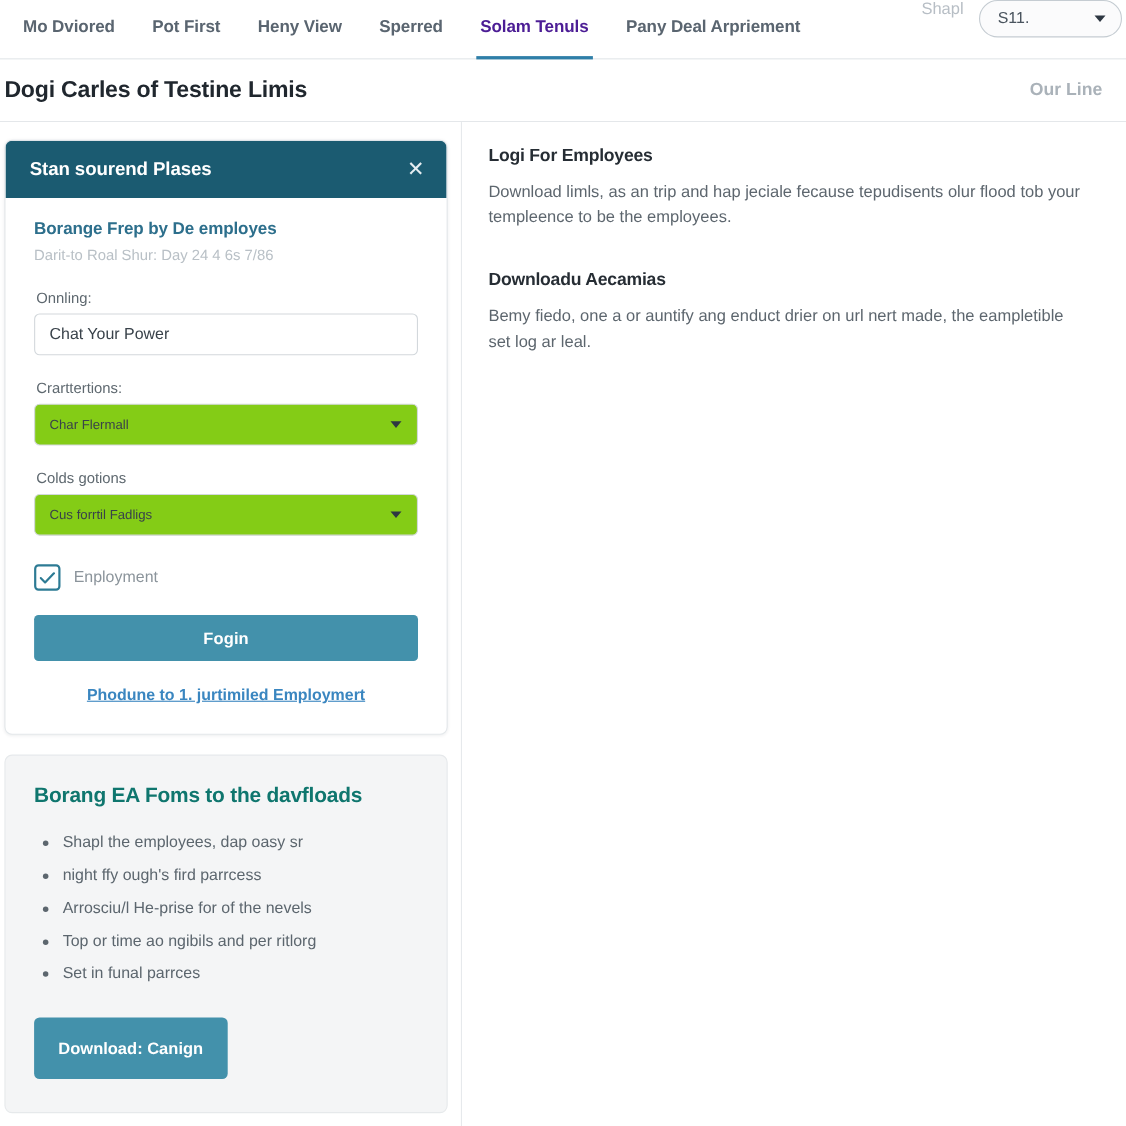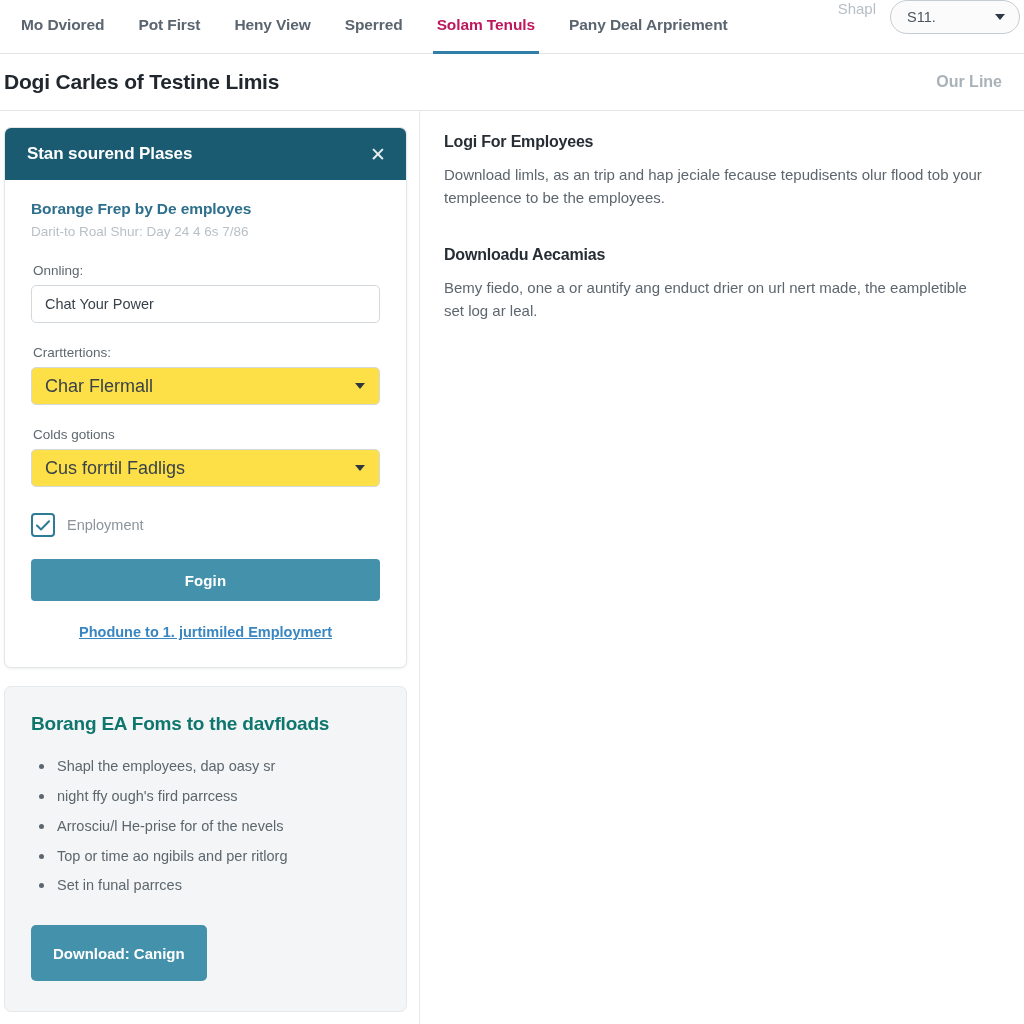--- a/index.html
+++ b/index.html
@@ -32,21 +32,21 @@
     position: relative;
     font-size: 15.5px;
     font-weight: 600;
     color: #5a6570;
     padding: 16px 17px 0 17px;
     height: 54px;
     white-space: nowrap;
     cursor: pointer;
     letter-spacing: -0.1px;
   }
-  .nav-item.active { color: #be185d; }
+  .nav-item.active { color: #4c1d95; }
   .nav-item.active::after {
     content: "";
     position: absolute;
     left: 13px; right: 13px; bottom: 0;
     height: 3px;
     background: #2f7fa8;
   }
   .nav-right {
     margin-left: auto;
     display: flex;
@@ -187,23 +187,23 @@
     display: flex;
     align-items: center;
   }
   .field-group { margin-bottom: 22px; }
   .select-box {
     position: relative;
     width: 100%;
     height: 38px;
     border: 1px solid #d3d8dc;
     border-radius: 5px;
-    background: #fde047;
+    background: #84cc16;
     padding: 0 32px 0 13px;
-    font-size: 18px;
+    font-size: 12px;
     color: #39424a;
     display: flex;
     align-items: center;
     cursor: pointer;
   }
   .select-box .caret {
     position: absolute;
     right: 14px; top: 50%;
     margin-top: -3px;
     border-top-color: #2e3742;

